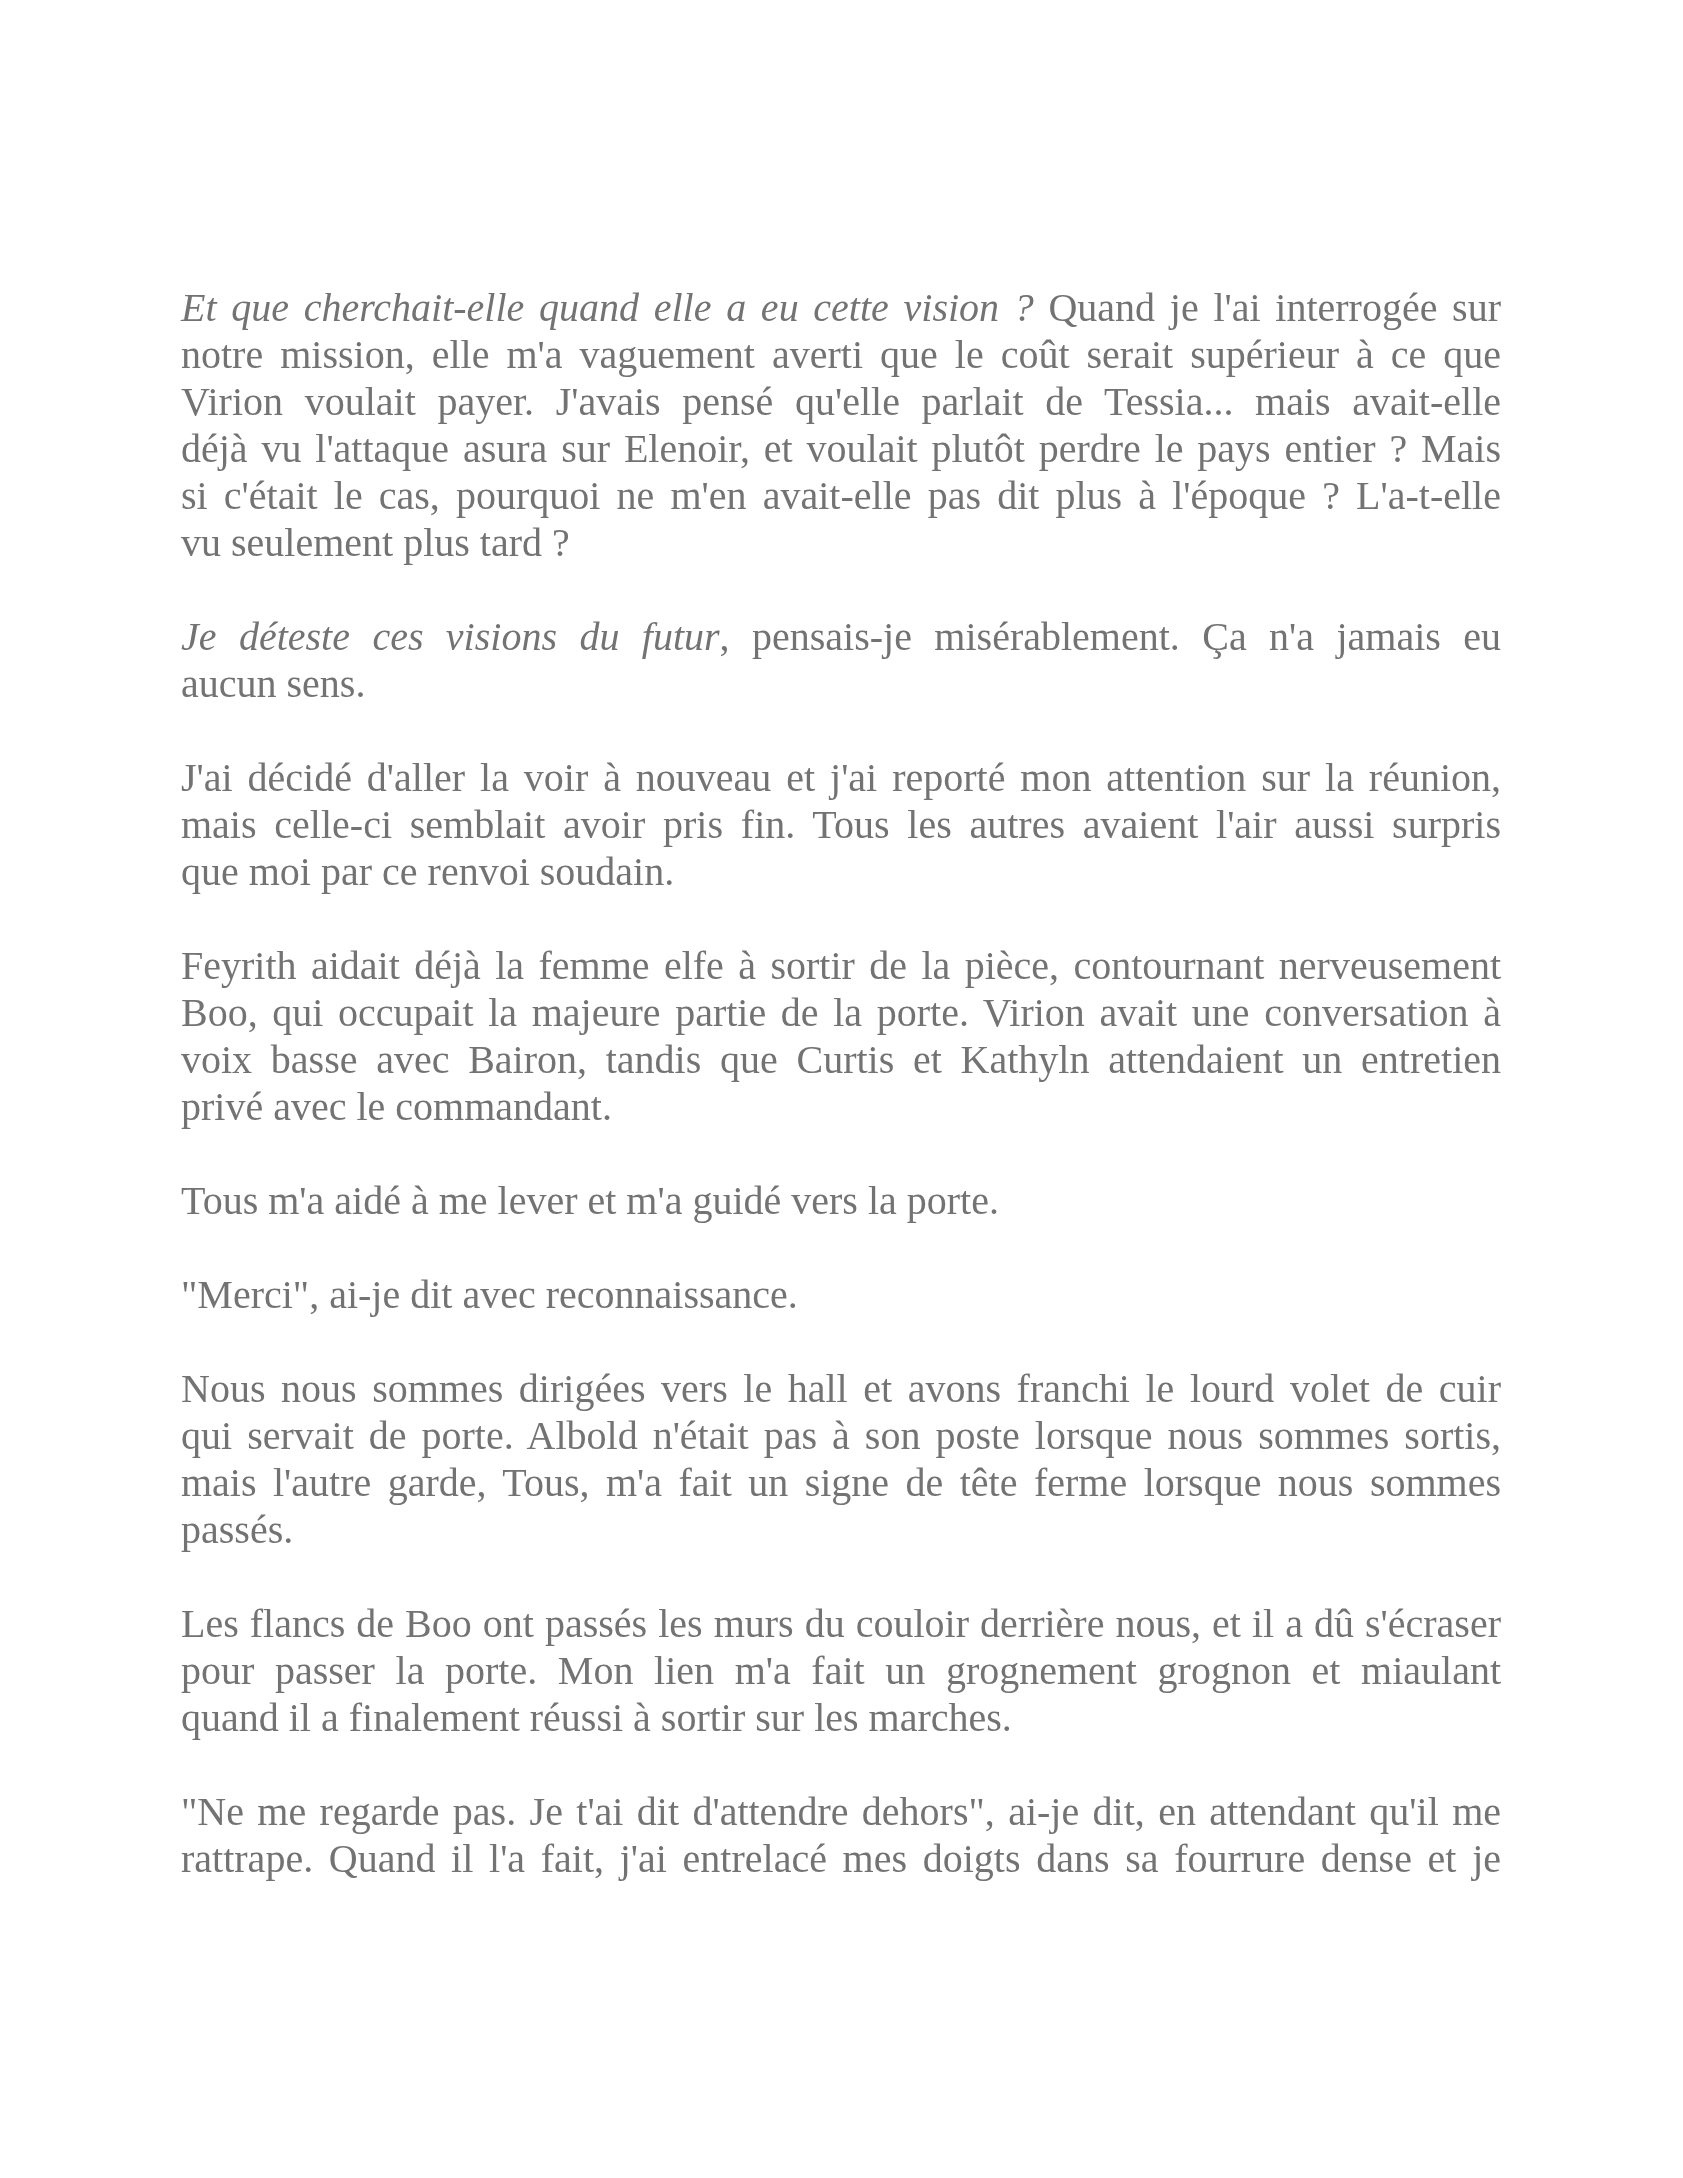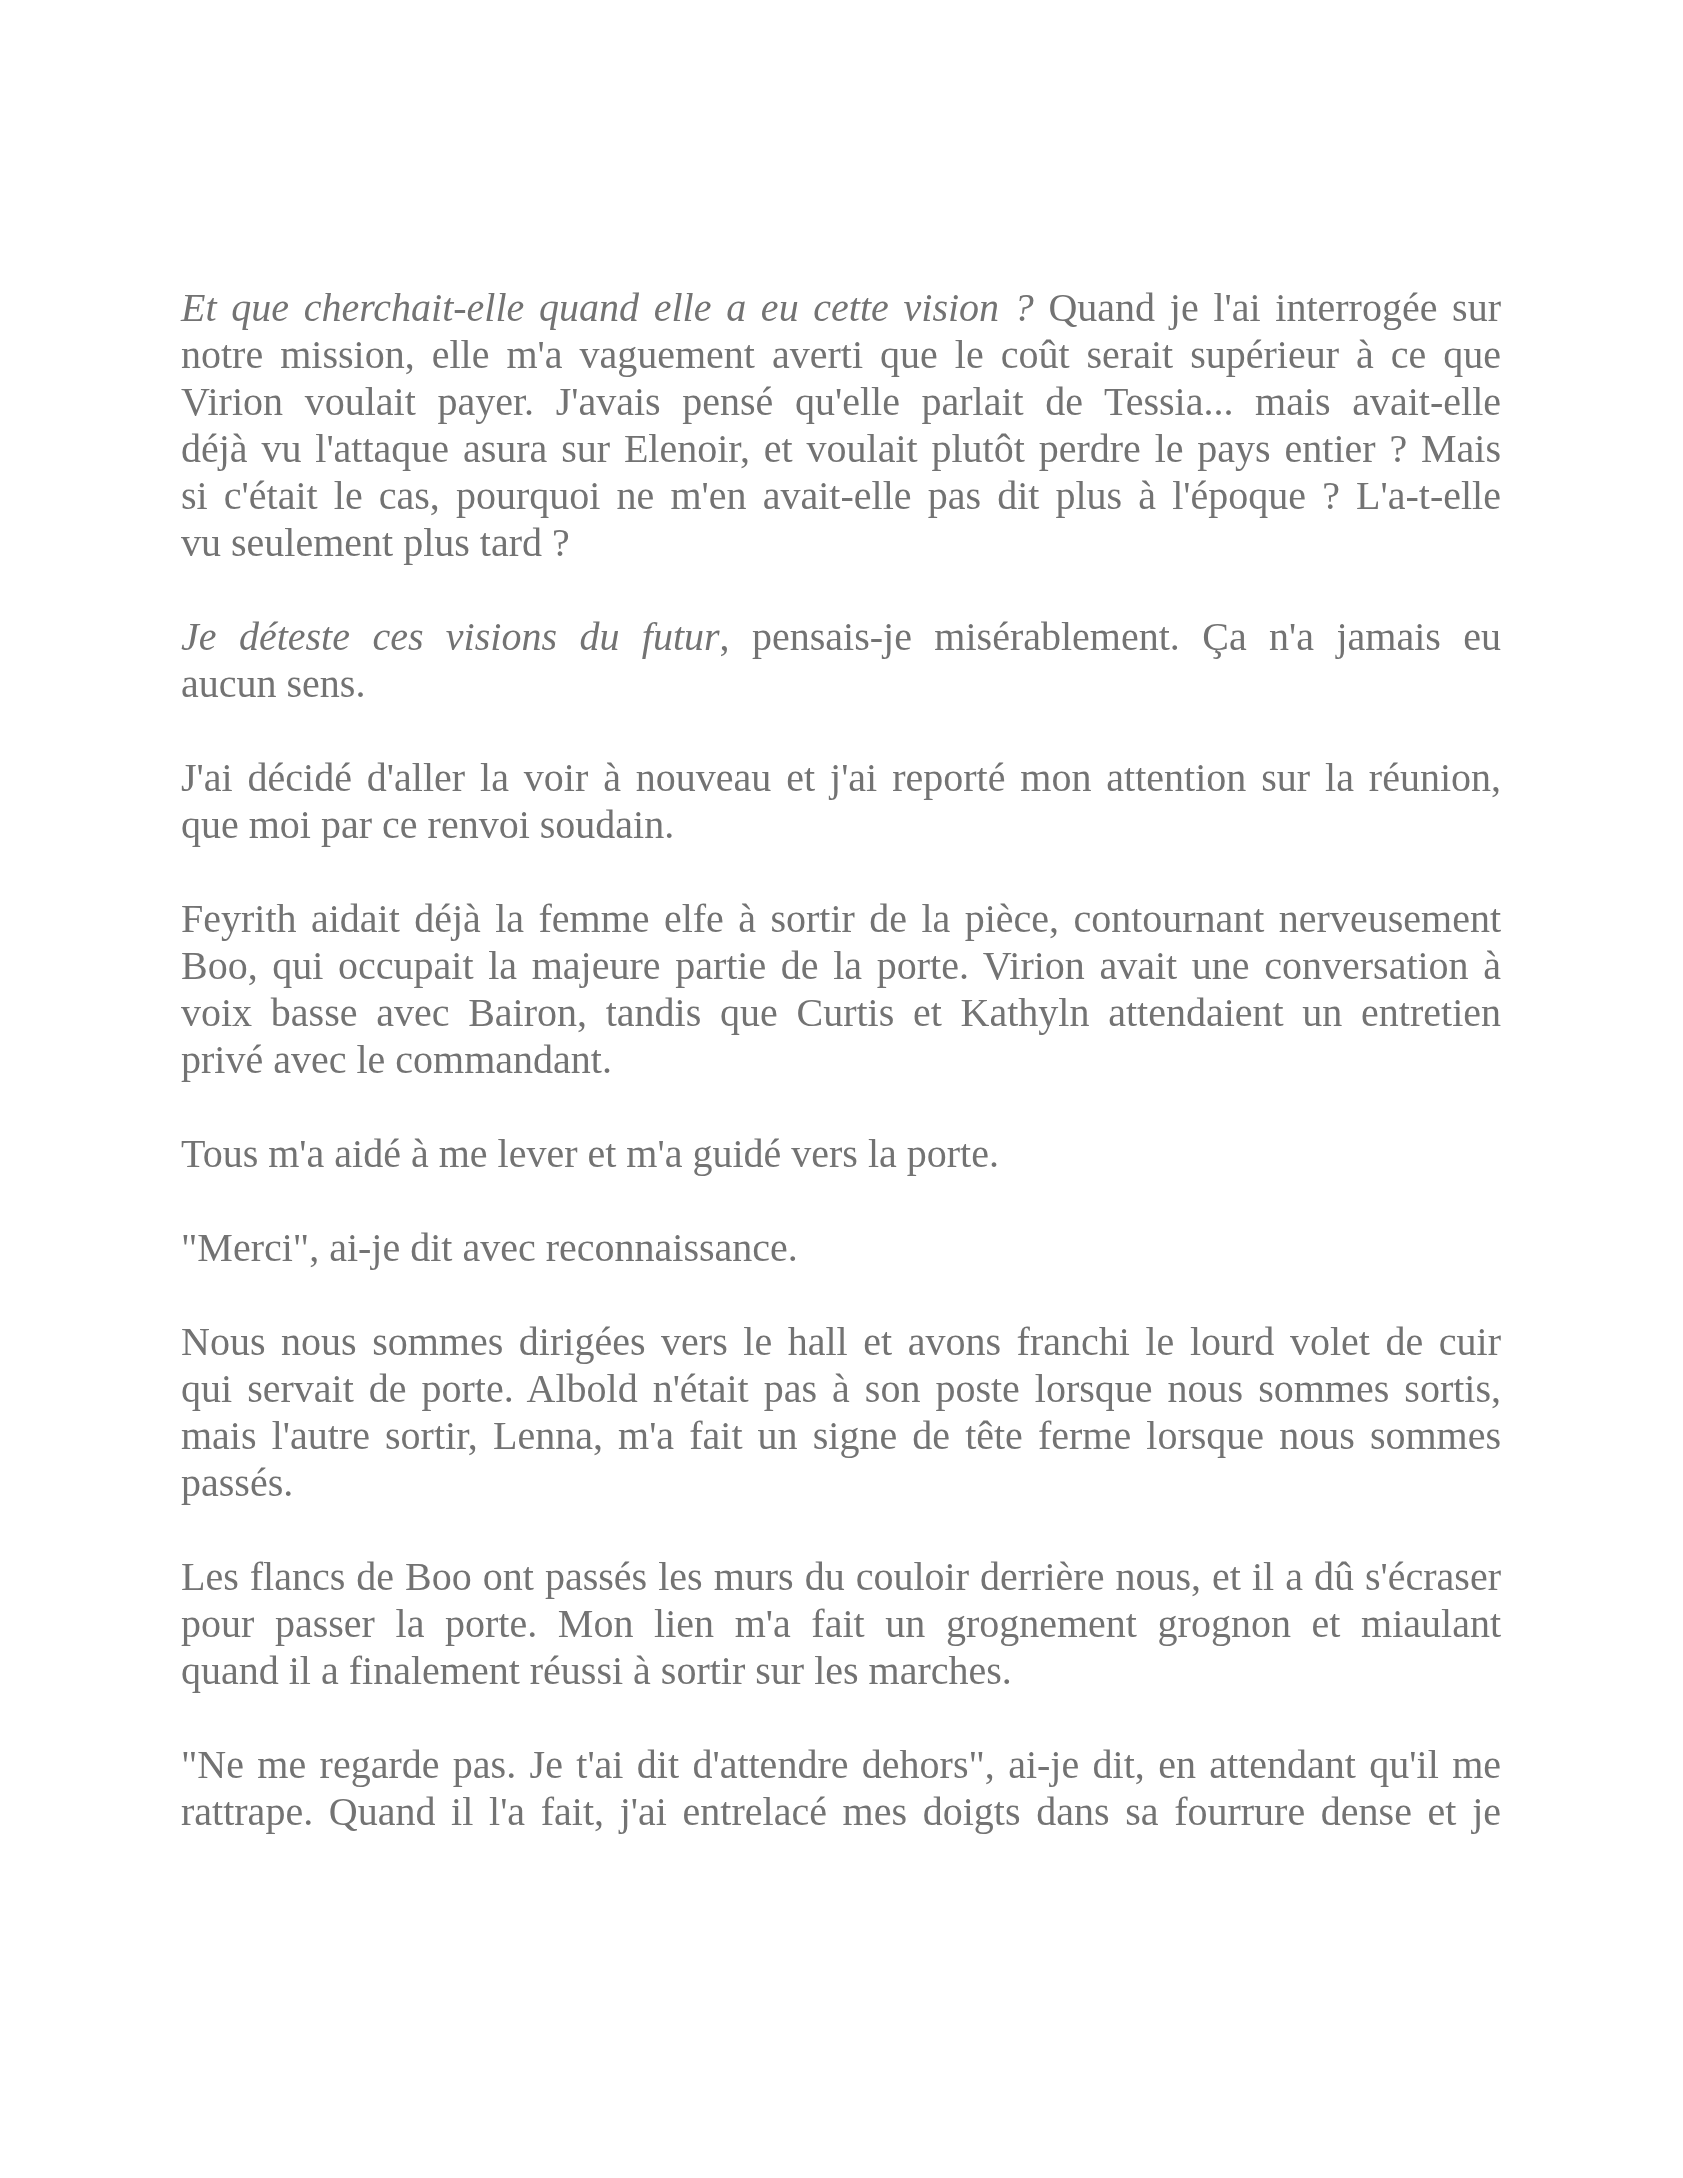--- a/index.html
+++ b/index.html
@@ -50,38 +50,39 @@
       <span class="line"><span>déjà vu l'attaque asura sur Elenoir, et voulait plutôt perdre le pays entier ? Mais</span></span>
       <span class="line"><span>si c'était le cas, pourquoi ne m'en avait-elle pas dit plus à l'époque ? L'a-t-elle</span></span>
       <span class="line last"><span>vu seulement plus tard ?</span></span>
     </p>
     <p class="para">
       <span class="line"><span class="it">Je déteste ces visions du futur</span><span>, pensais-je misérablement. Ça n'a jamais eu</span></span>
       <span class="line last"><span>aucun sens.</span></span>
     </p>
     <p class="para">
       <span class="line"><span>J'ai décidé d'aller la voir à nouveau et j'ai reporté mon attention sur la réunion,</span></span>
+      <span class="line"><span>mais celle-ci semblait avoir pris fin. Tous les autres avaient l'air aussi surpris</span></span>
       <span class="line last"><span>que moi par ce renvoi soudain.</span></span>
     </p>
     <p class="para">
       <span class="line"><span>Feyrith aidait déjà la femme elfe à sortir de la pièce, contournant nerveusement</span></span>
       <span class="line"><span>Boo, qui occupait la majeure partie de la porte. Virion avait une conversation à</span></span>
       <span class="line"><span>voix basse avec Bairon, tandis que Curtis et Kathyln attendaient un entretien</span></span>
       <span class="line last"><span>privé avec le commandant.</span></span>
     </p>
     <p class="para">
       <span class="line last"><span>Tous m'a aidé à me lever et m'a guidé vers la porte.</span></span>
     </p>
     <p class="para">
       <span class="line last"><span>"Merci", ai-je dit avec reconnaissance.</span></span>
     </p>
     <p class="para">
       <span class="line"><span>Nous nous sommes dirigées vers le hall et avons franchi le lourd volet de cuir</span></span>
       <span class="line"><span>qui servait de porte. Albold n'était pas à son poste lorsque nous sommes sortis,</span></span>
-      <span class="line"><span>mais l'autre sortir, Lenna, m'a fait un signe de tête ferme lorsque nous sommes</span></span>
+      <span class="line"><span>mais l'autre garde, Tous, m'a fait un signe de tête ferme lorsque nous sommes</span></span>
       <span class="line last"><span>passés.</span></span>
     </p>
     <p class="para">
       <span class="line"><span>Les flancs de Boo ont passés les murs du couloir derrière nous, et il a dû s'écraser</span></span>
       <span class="line"><span>pour passer la porte. Mon lien m'a fait un grognement grognon et miaulant</span></span>
       <span class="line last"><span>quand il a finalement réussi à sortir sur les marches.</span></span>
     </p>
     <p class="para">
       <span class="line"><span>"Ne me regarde pas. Je t'ai dit d'attendre dehors", ai-je dit, en attendant qu'il me</span></span>
       <span class="line"><span>rattrape. Quand il l'a fait, j'ai entrelacé mes doigts dans sa fourrure dense et je</span></span>

